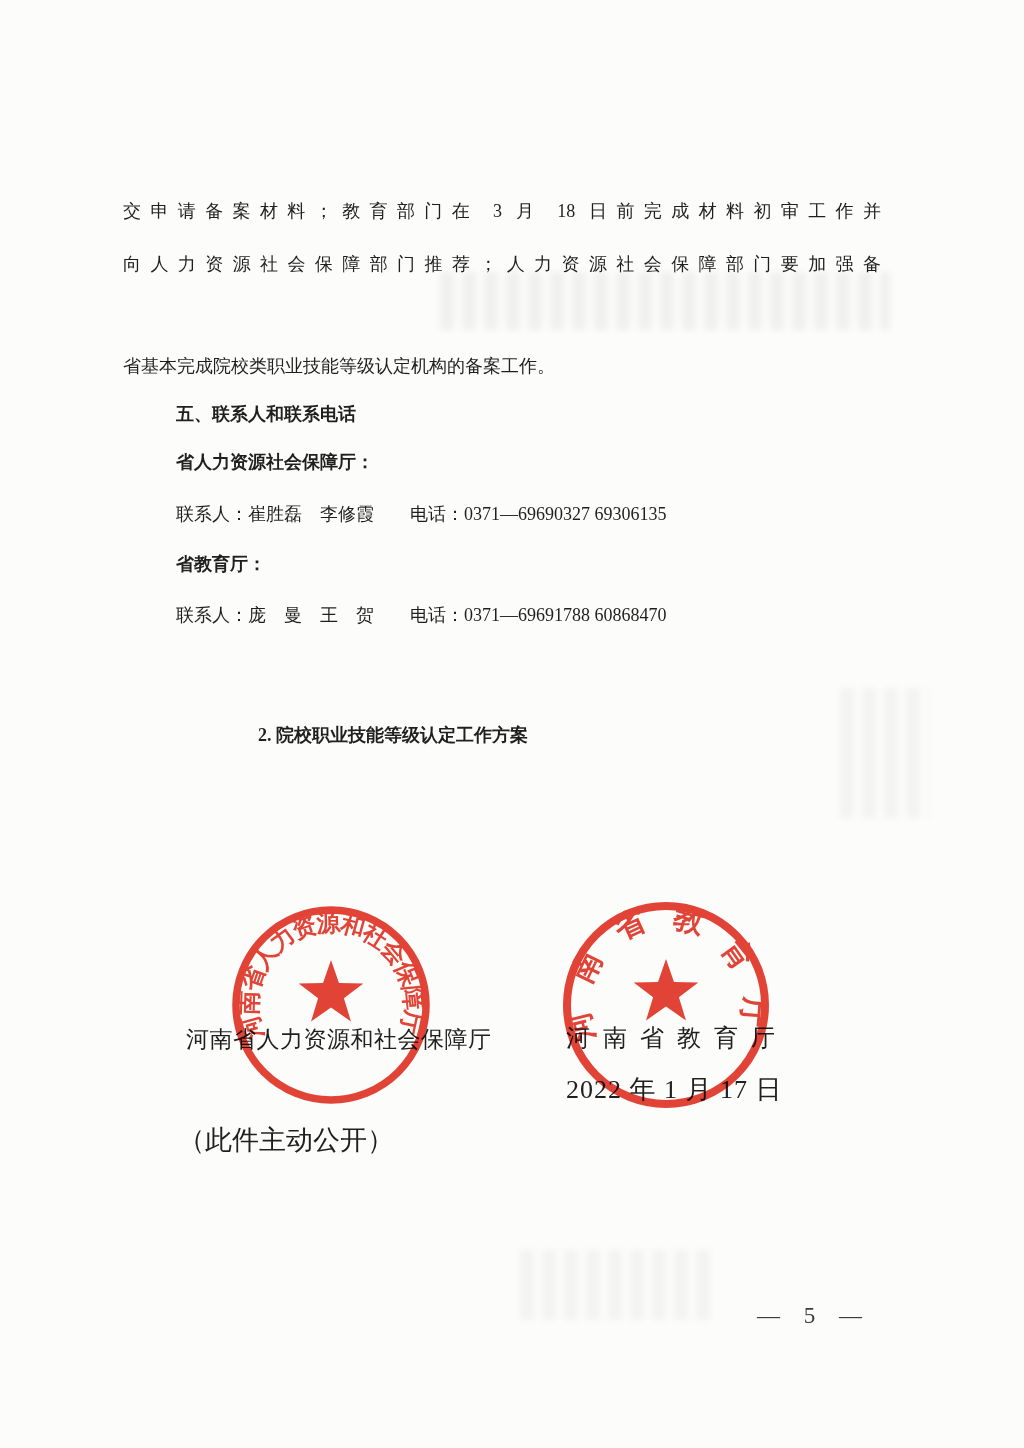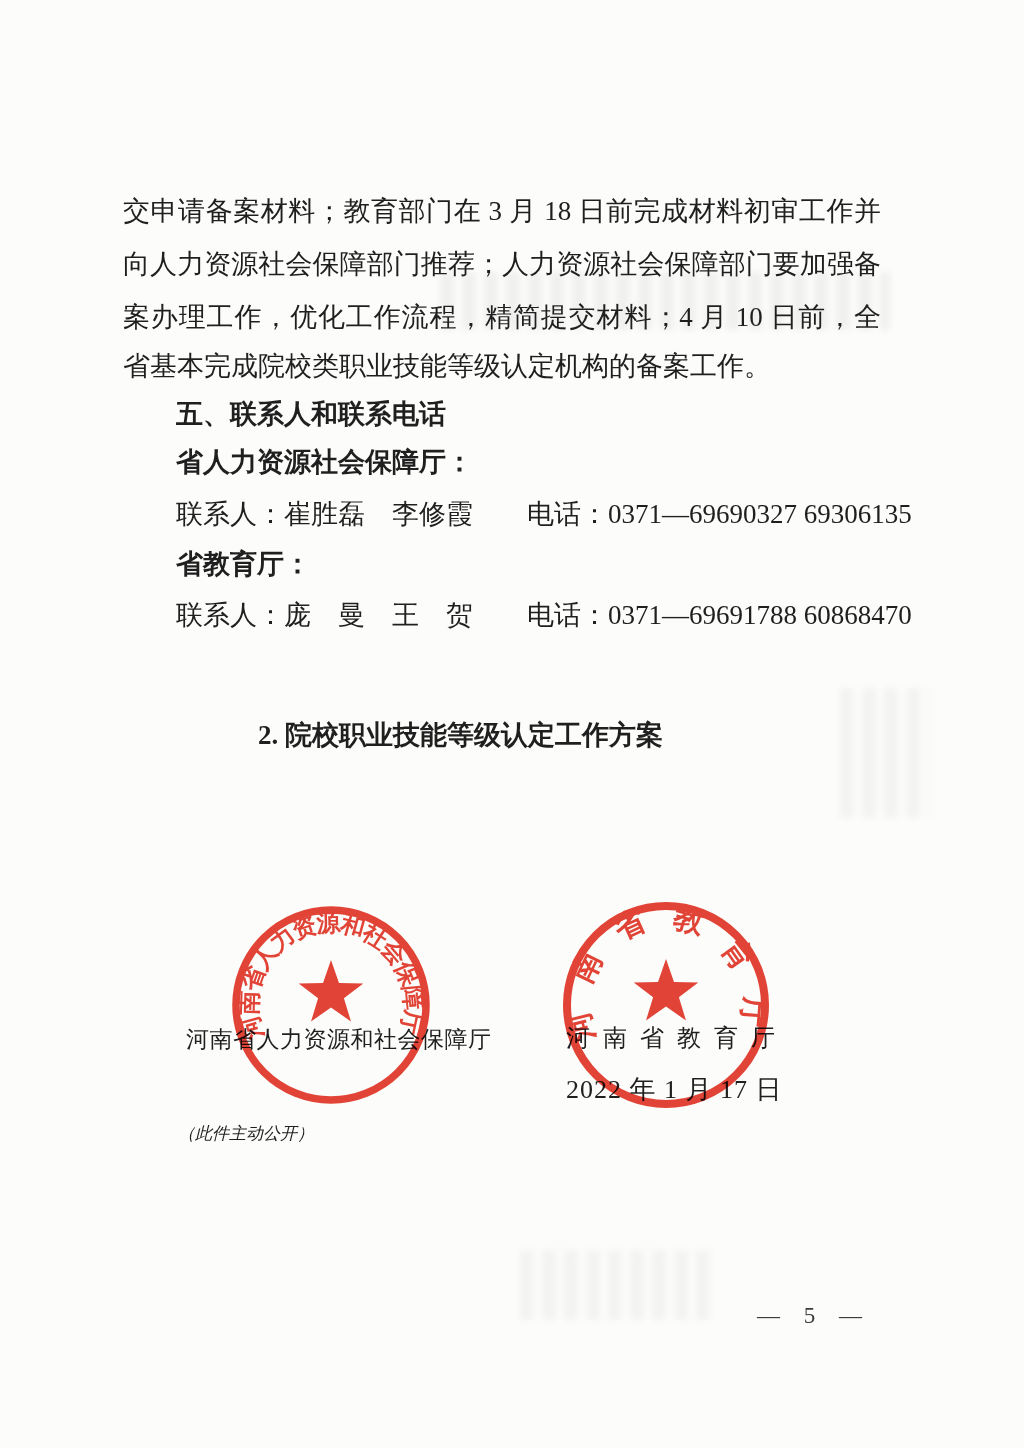--- a/index.html
+++ b/index.html
@@ -5,47 +5,46 @@
   html,body{margin:0;padding:0;background:#e8e8e8;}
   .page{
     position:relative;
     width:1024px;height:1448px;
     margin:0 auto;
     background:#fcfcfa;
     overflow:hidden;
     font-family:"Liberation Serif","DejaVu Serif",serif;
     color:#1f1f1f;
   }
-  .line{position:absolute;font-size:27px;line-height:32px;white-space:nowrap;}
+  .line{position:absolute;font-size:18px;line-height:32px;white-space:nowrap;}
   .just{white-space:normal;text-align:justify;text-align-last:justify;}
   .bold{font-weight:700;}
   .heading{font-family:"Liberation Sans","DejaVu Sans",sans-serif;font-weight:700;}
   .att-row{display:flex;white-space:nowrap;}
   .sig{position:absolute;white-space:nowrap;}
   .sig-left{font-size:23px;letter-spacing:0.5px;}
   .sig-right{font-size:24px;letter-spacing:13px;}
   .sig-date{font-size:26px;letter-spacing:1px;}
-  .note{position:absolute;font-size:17px;white-space:nowrap;font-style:italic;}
+  .note{position:absolute;font-size:27px;white-space:nowrap;}
   .page-num{position:absolute;font-size:23px;color:#3c3c3c;letter-spacing:9px;white-space:nowrap;}
   .stamp{position:absolute;mix-blend-mode:multiply;opacity:.92;}
   .ghost{position:absolute;filter:blur(3px);opacity:.07;pointer-events:none;
          background:repeating-linear-gradient(90deg,#5a6068 0 14px,transparent 14px 22px);}
 </style>
 </head>
 <body>
 
 <div class="page">
 
   <div class="ghost" style="left:440px;top:272px;width:450px;height:58px;"></div>
   <div class="ghost" style="left:840px;top:688px;width:90px;height:130px;opacity:.05;"></div>
   <div class="ghost" style="left:520px;top:1250px;width:190px;height:70px;opacity:.05;"></div>
 
   <div class="line just" style="left:123px;top:195px;width:758px;">交申请备案材料；教育部门在 3 月 18 日前完成材料初审工作并</div>
   <div class="line just" style="left:123px;top:248px;width:758px;">向人力资源社会保障部门推荐；人力资源社会保障部门要加强备</div>
-  <div class="line just" style="left:123px;top:301px;width:758px;">案办理工作，优化工作流程，精简提交材料；4 月 10 日前，全</div>
   <div class="line" style="left:123px;top:350px;">省基本完成院校类职业技能等级认定机构的备案工作。</div>
 
   <div class="line heading" style="left:176px;top:398px;">五、联系人和联系电话</div>
 
   <div class="line bold" style="left:176px;top:446px;">省人力资源社会保障厅：</div>
   <div class="line" style="left:176px;top:498px;">联系人：崔胜磊　李修霞　　电话：0371—69690327 69306135</div>
   <div class="line bold" style="left:176px;top:548px;">省教育厅：</div>
   <div class="line" style="left:176px;top:599px;">联系人：庞　曼　王　贺　　电话：0371—69691788 60868470</div>
 
   <div class="line" style="left:258px;top:719px;font-weight:bold;">2. 院校职业技能等级认定工作方案</div>

